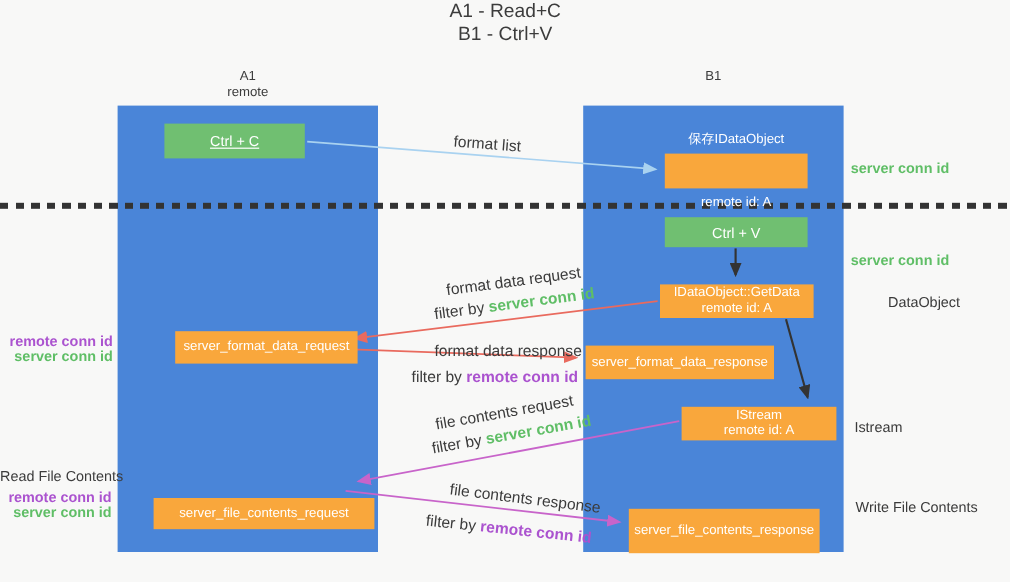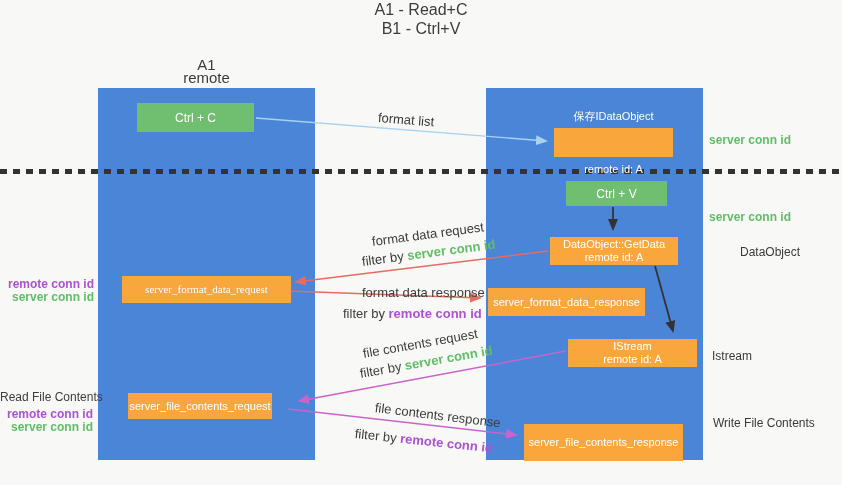--- a/index.html
+++ b/index.html
@@ -6,45 +6,45 @@
   #canvas{
     position:relative; width:842px; height:485px; overflow:hidden;
     background:#f8f8f7;
     font-family:"Liberation Sans", sans-serif;
     color:#3a3a3a;
   }
   .abs{position:absolute;}
   
   .title{left:0; top:8; width:842px; text-align:center; font-size:16px; line-height:19px; color:#3c3c3c;}
   
-  .ll-header{width:217px; text-align:center; font-size:15px; line-height:13px; color:#3c3c3c;}
+  .ll-header{width:217px; text-align:center; font-size:11px; line-height:13px; color:#3c3c3c;}
   .ll-header-a{left:98px; top:58px;}
   .ll-header-b{left:486px; top:58px;}
   
   .lifeline{top:88px; width:217px; height:372px; background:#4a85d8;}
   .lifeline-a{left:98px;}
   .lifeline-b{left:486px;}
   
   .dotted{left:0; top:169px; width:842px; height:5px;
     background:repeating-linear-gradient(90deg,#333 0 7px,transparent 7px 13px);}
   
   .box{display:flex; align-items:center; justify-content:center; flex-direction:column;
        color:#fff; text-align:center; box-sizing:border-box;}
   .green{background:#70bf71;}
   .orange{background:#f9a73c;}
   .fs12{font-size:12px;}
   .fs11{font-size:11px; line-height:13px;}
-  .b-ctrlc{left:137px; top:103px; width:117px; height:29px;}
+  .b-ctrlc{left:137px; top:103px; width:117px; height:29px;text-decoration:underline;}
   .b-save{left:554px; top:128px; width:119px; height:29px;gap:40px;}
-  .b-ctrlv{left:554px; top:181px; width:101px; height:25px;margin-left:12px;}
+  .b-ctrlv{left:554px; top:181px; width:119px; height:25px;}
   .b-getdata{left:550px; top:237px; width:128px; height:28px;}
-  .b-fmtreq{left:122px; top:276px; width:169px; height:27px;font-family:Liberation Serif, serif;}
+  .b-fmtreq{left:146px; top:276px; width:152px; height:27px;}
   .b-fmtresp{left:488px; top:288px; width:157px; height:28px;}
   .b-istream{left:568px; top:339px; width:129px; height:28px;}
-  .b-filereq{left:128px; top:393px; width:144px; height:26px;}
+  .b-filereq{left:128px; top:415px; width:184px; height:26px;}
   .b-fileresp{left:524px; top:424px; width:159px; height:37px;}
   
   .albl{font-size:13px; color:#3b3b3b; white-space:nowrap; transform-origin:left center;}
   .lbl-formatlist{left:378px; top:110px; transform:rotate(4.5deg);}
   .lbl-fdr1{left:372px; top:234px; transform:rotate(-7.5deg);}
   .lbl-fdr2{left:362px; top:254px; transform:rotate(-7.5deg);}
   .lbl-fds1{left:362px; top:285px;}
   .lbl-fds2{left:343px; top:306px;}
   .lbl-fcr1{left:363px; top:346px; transform:rotate(-10deg);}
   .lbl-fcr2{left:360px; top:366px; transform:rotate(-10deg);}
@@ -70,20 +70,21 @@
   <div class="abs title">
     <div>A1 - Read+C</div>
     <div>B1 - Ctrl+V</div>
   </div>
 
   <div class="abs ll-header ll-header-a">
     <div>A1</div>
     <div>remote</div>
   </div>
   <div class="abs ll-header ll-header-b">
+    <div>B1</div>
   </div>
 
   <div class="abs lifeline lifeline-a"></div>
   <div class="abs lifeline lifeline-b"></div>
 
   <div class="abs dotted"></div>
 
   <svg class="abs arrows" width="842" height="485" viewBox="0 0 842 485">
     <defs>
       <marker id="mBlue" markerUnits="userSpaceOnUse" markerWidth="12" markerHeight="10" refX="10" refY="5" orient="auto">
@@ -112,21 +113,21 @@
     <span>Ctrl + C</span>
   </div>
   <div class="abs box orange fs11 b-save">
     <span>保存IDataObject</span>
     <span>remote id: A</span>
   </div>
   <div class="abs box green fs12 b-ctrlv">
     <span>Ctrl + V</span>
   </div>
   <div class="abs box orange fs11 b-getdata">
-    <span>DataObject::GetData</span>
+    <span>IDataObject::GetData</span>
     <span>remote id: A</span>
   </div>
   <div class="abs box orange fs11 b-fmtreq">
     <span>server_format_data_request</span>
   </div>
   <div class="abs box orange fs11 b-fmtresp">
     <span>server_format_data_response</span>
   </div>
   <div class="abs box orange fs11 b-istream">
     <span>IStream</span>

